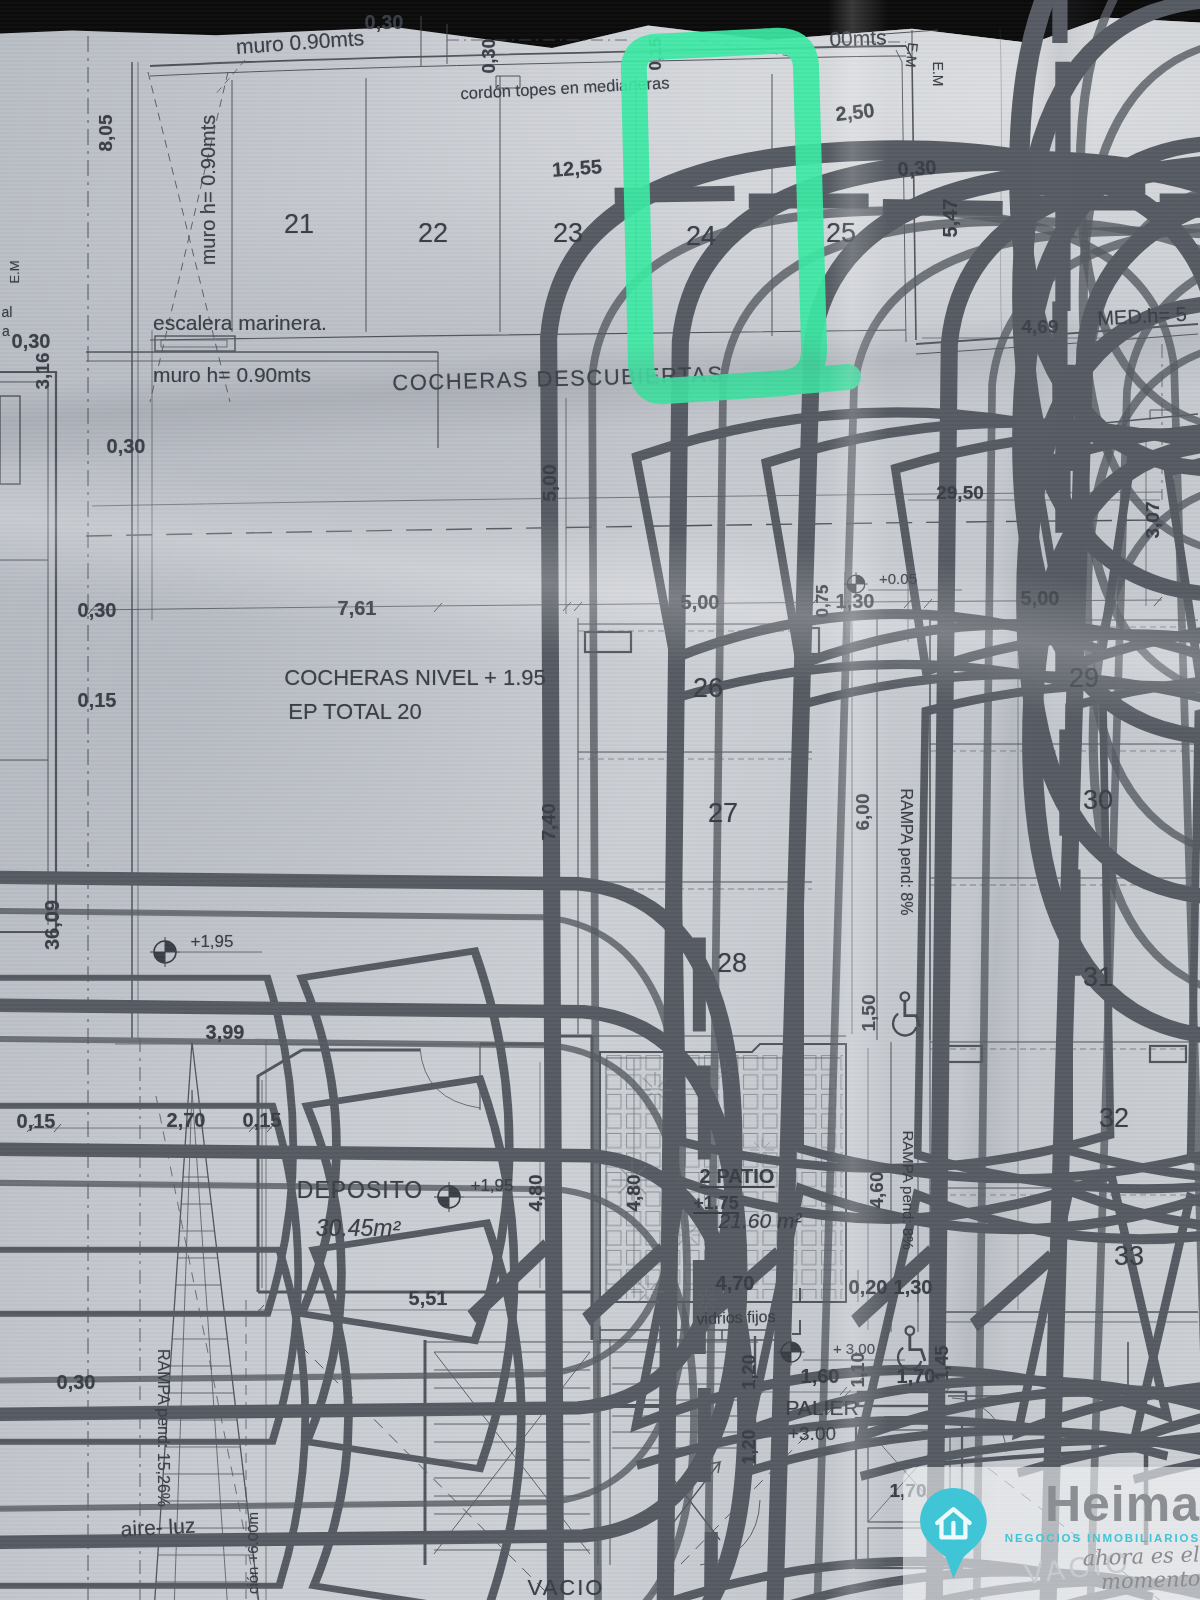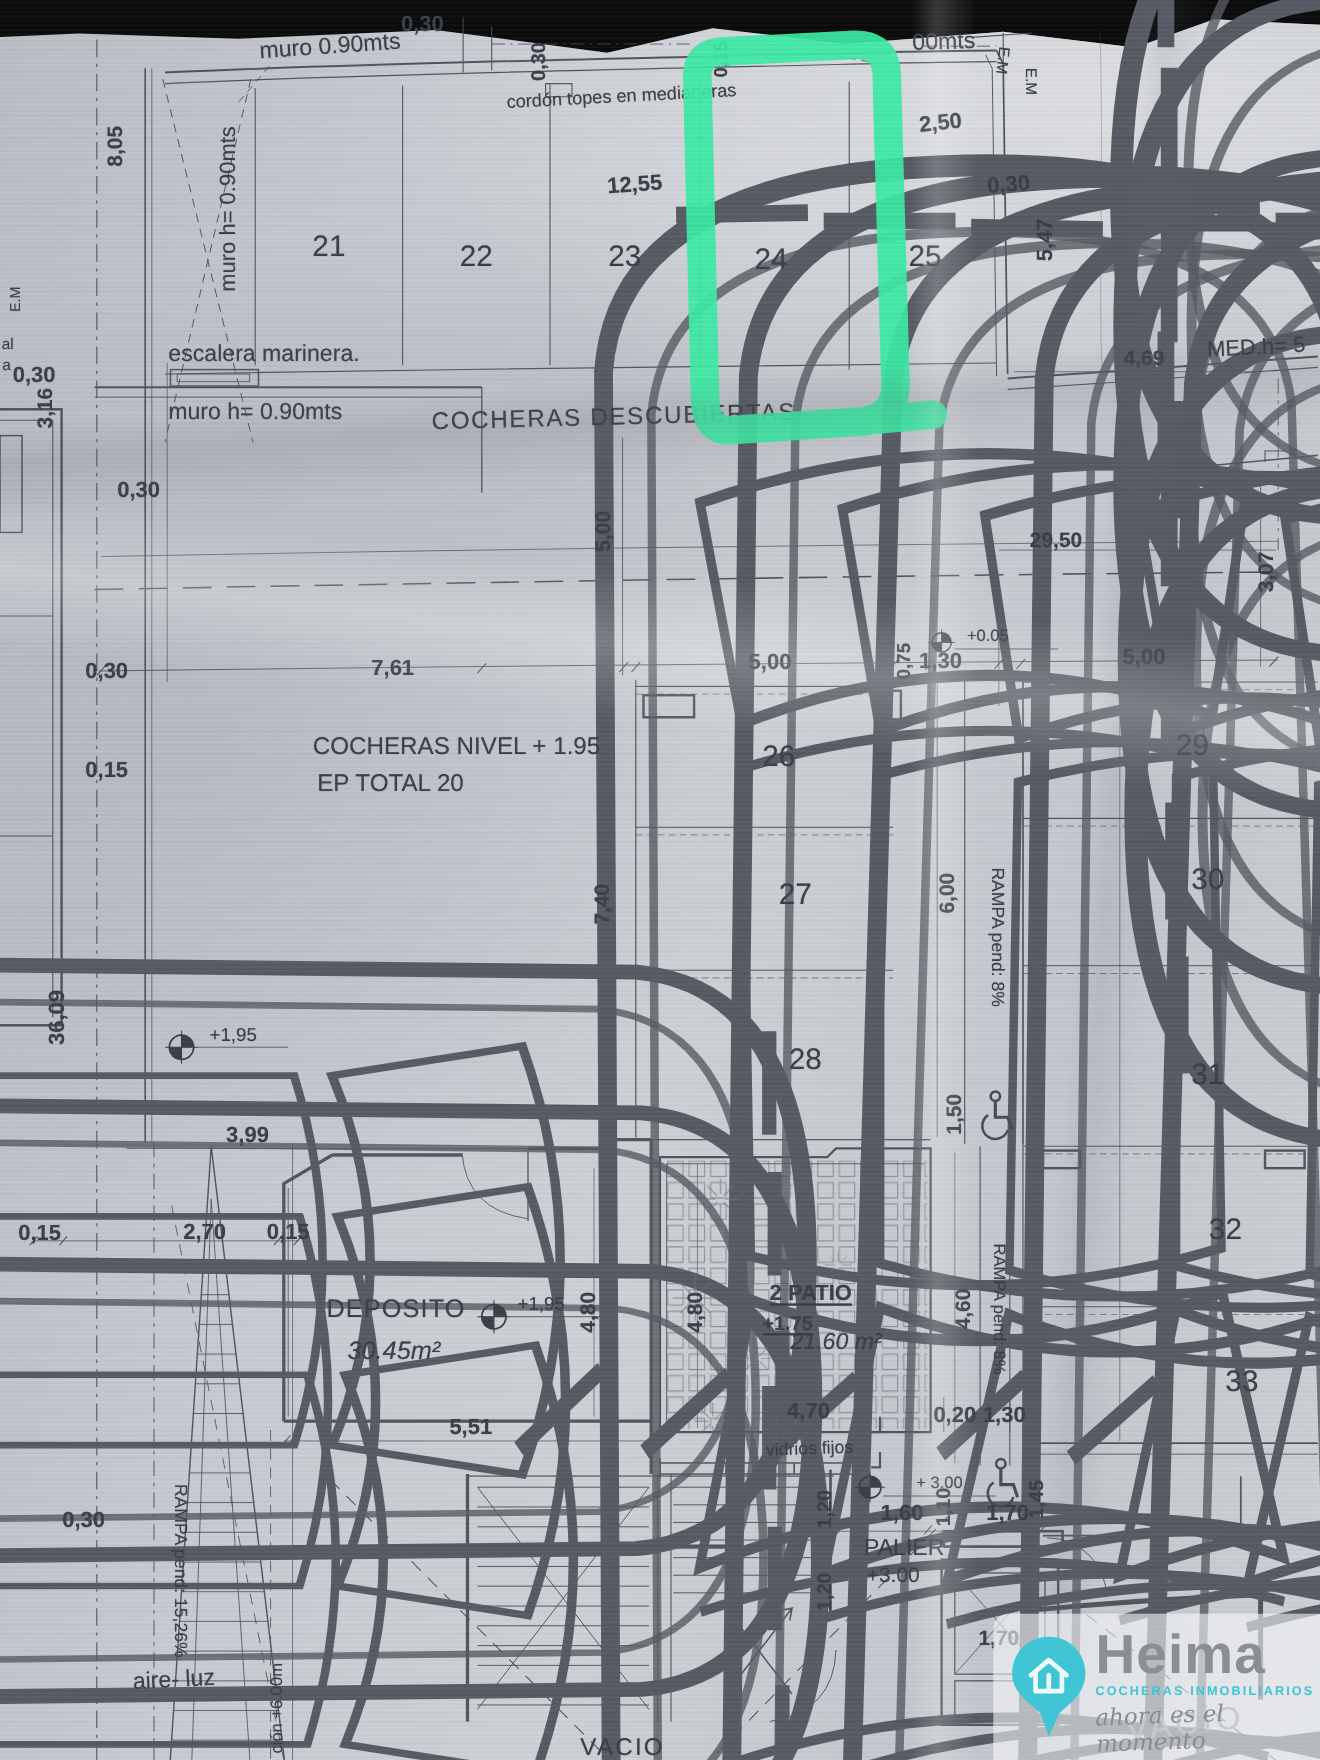--- a/index.html
+++ b/index.html
@@ -1,17 +1,17 @@
 <!DOCTYPE html>
 <html><head>
 <meta charset="utf-8">
 <style>
   html,body{margin:0;padding:0;background:#0b0b0c;}
   .photo{position:relative;width:1200px;height:1600px;overflow:hidden;background:#0b0b0c;
-         font-family:"Liberation Sans",sans-serif;}
+         font-family:"Liberation Sans",sans-serif;text-align:right;}
   .paper{position:absolute;inset:0;
     background:
       radial-gradient(1100px 480px at 86% 6%, #dcdee1 0%, rgba(220,222,225,0) 62%),
       radial-gradient(900px 760px at 16% 42%, rgba(166,171,180,.45) 0%, rgba(166,171,180,0) 58%),
       radial-gradient(700px 300px at 45% 24%, rgba(120,126,136,.18) 0%, rgba(120,126,136,0) 70%),
       linear-gradient(100deg,#b9bdc4 0%,#c7cad0 28%,#cdd0d5 52%,#c3c7cd 78%,#cdd0d4 100%);
     clip-path:polygon(0 2.1%,6% 1.9%,18% 2.2%,33% 1.7%,46% 3.0%,54% 1.6%,64% 2.5%,76% 1.8%,86% 2.7%,92% 1.1%,100% 1.4%,100% 100%,0 100%);}
   .creases{position:absolute;inset:0;pointer-events:none;
     background:
       linear-gradient(176deg, rgba(0,0,0,0) 23%, rgba(88,93,103,.15) 25%, rgba(0,0,0,0) 28%),
@@ -358,17 +358,17 @@
     <svg width="84" height="118" viewBox="0 0 90 120" style="margin:8px 4px 0 12px">
       <path d="M45,6 C67,6 84,23 84,45 C84,67 66,78 56,88 L45,112 L36,87 C25,77 6,66 6,45 C6,23 23,6 45,6 Z" fill="#3FC5D6"></path>
       <g fill="none" stroke="#eef9fb" stroke-width="5" stroke-linecap="round" stroke-linejoin="round">
         <path d="M26,47 L45,31 L64,47"></path>
         <path d="M31,45 V64 H59 V45"></path>
         <path d="M45,47 V64"></path>
       </g>
     </svg>
     <div class="logo-text">
       <div class="logo-name">Heima</div>
-      <div class="logo-sub" style="color:#3FC5D6">COCHERAS INMOBILIARIOS</div>
+      <div class="logo-sub" style="color:#3FC5D6">NEGOCIOS INMOBILIARIOS</div>
       <div class="logo-script">ahora es el momento</div>
     </div>
   </div>
 </div>
 
 </body></html>

